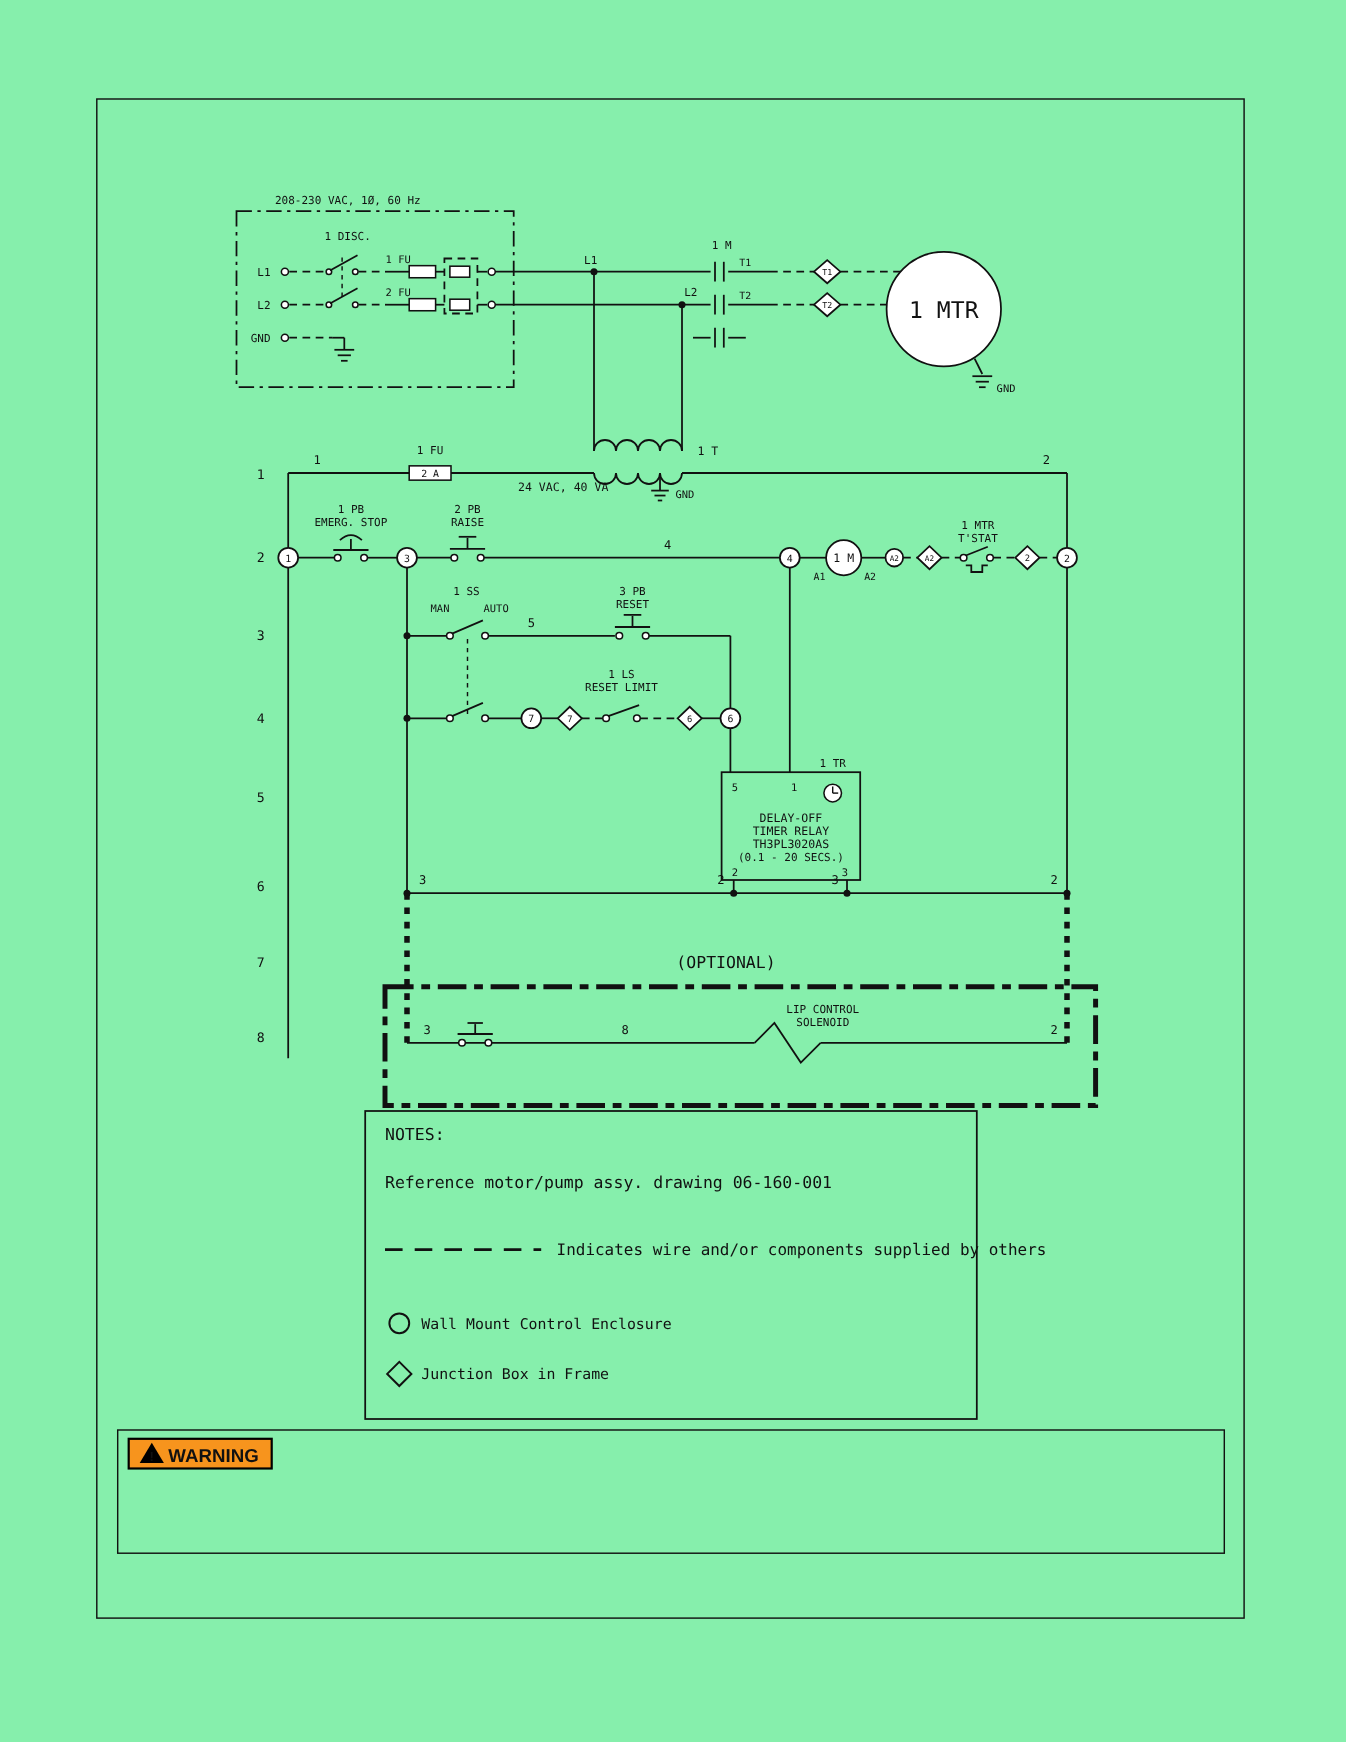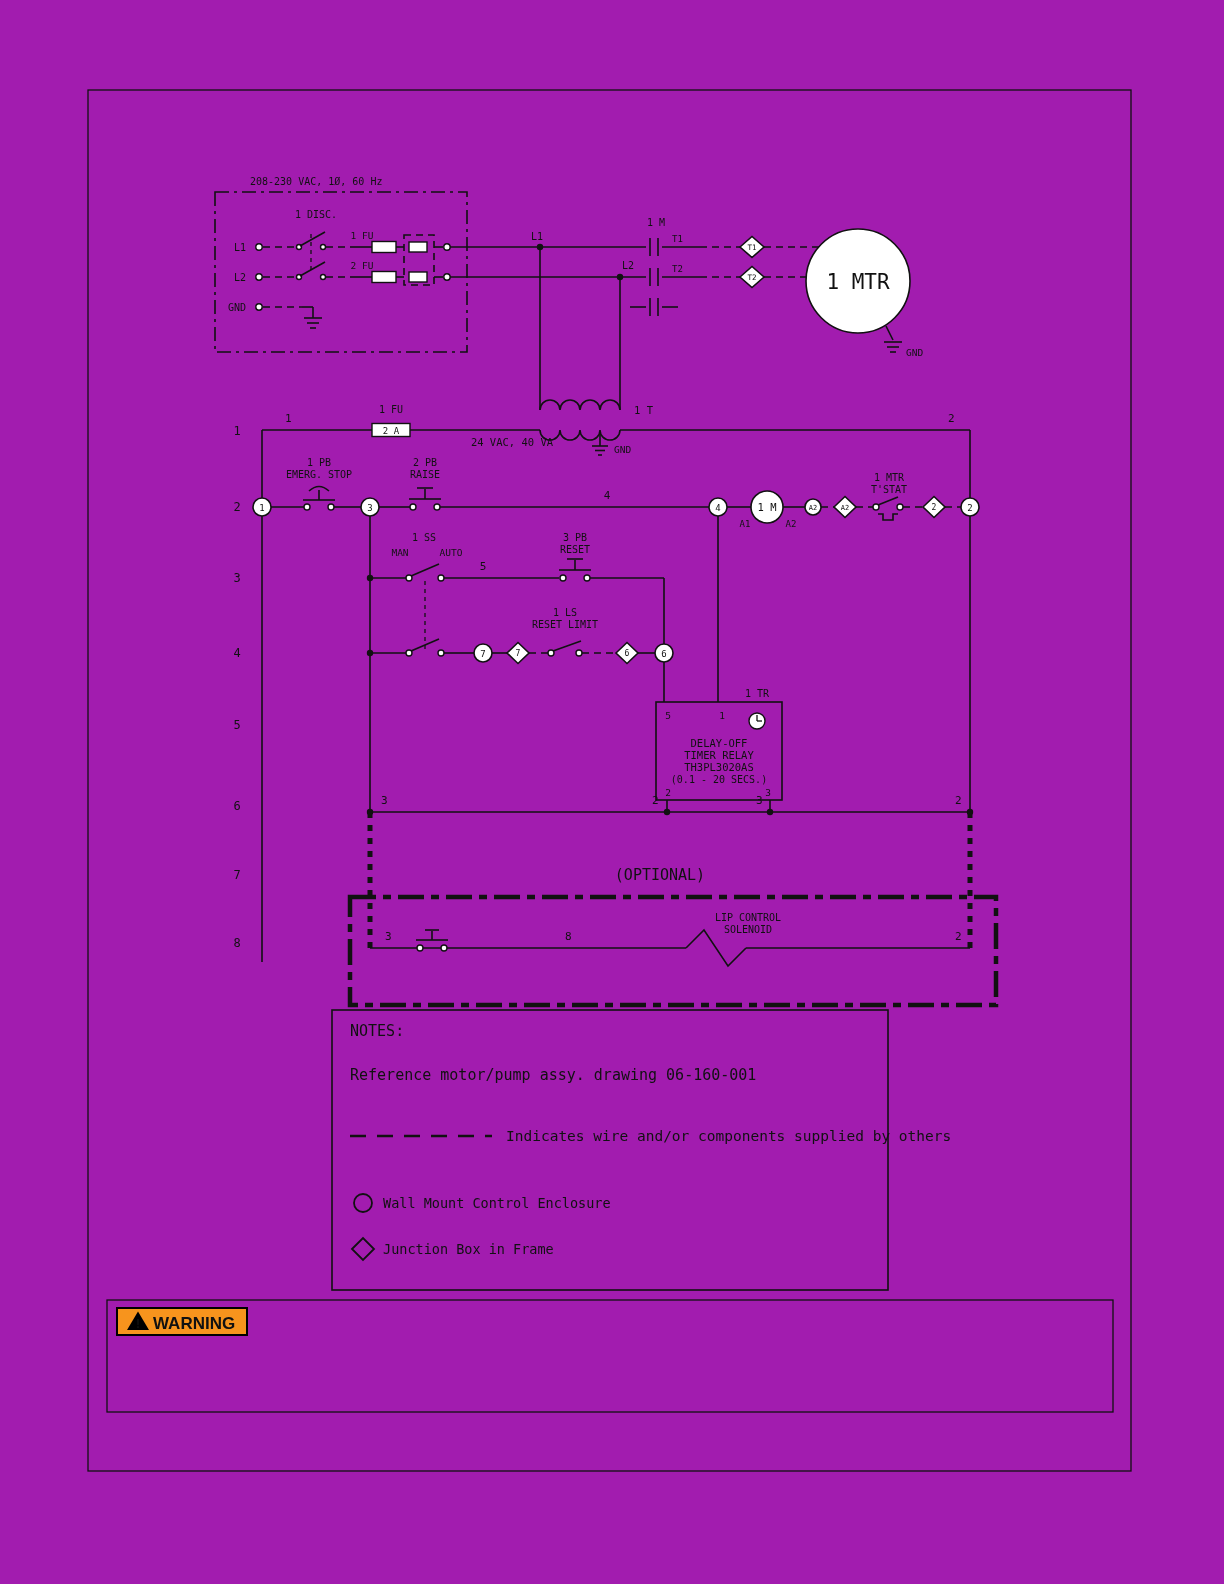--- a/index.html
+++ b/index.html
@@ -1,16 +1,16 @@
 <!DOCTYPE html>
 <html><head>
 <meta charset="utf-8">
 <style>
   html,body{margin:0;padding:0;background:#ffffff;}
-  .page{position:relative;width:1224px;height:1584px;background:#a21caf;overflow:hidden;}
+  .page{position:relative;width:1224px;height:1584px;background:#86efac;overflow:hidden;}
   svg{display:block;}
   .lbl{font-family:"DejaVu Sans Mono",monospace;fill:#111;stroke:none;}
   .lbl-sans{font-family:"Liberation Sans",sans-serif;fill:#111;stroke:none;font-weight:bold;}
   .ln{stroke:#111;stroke-width:1.6;fill:none;}
   .thin{stroke:#111;stroke-width:1.3;fill:none;}
   .dash{stroke:#111;stroke-width:1.6;fill:none;stroke-dasharray:7 5;}
   .dashdot{stroke:#111;stroke-width:1.6;fill:none;stroke-dasharray:14 5 3 5;}
   .dot{fill:#111;stroke:none;}
   .term{fill:#fff;stroke:#111;stroke-width:1.6;}
   .open{fill:#fff;stroke:#111;stroke-width:1.4;}

